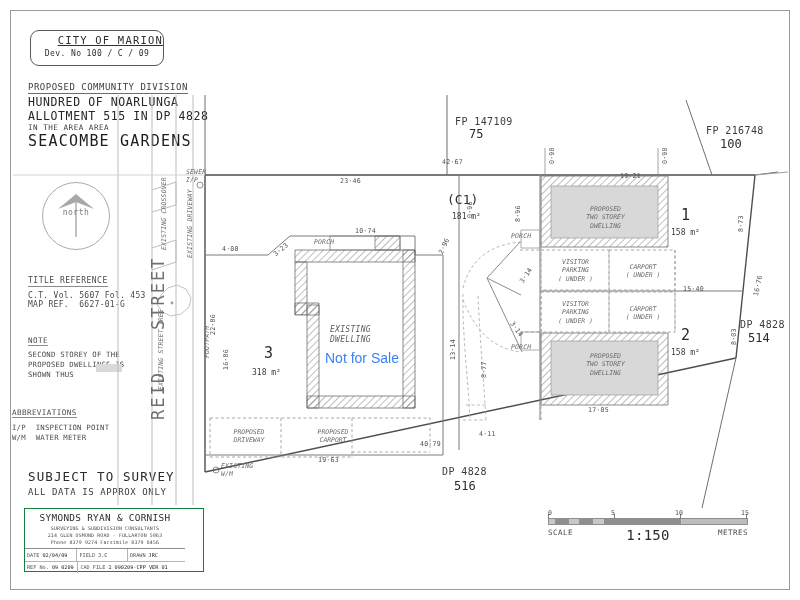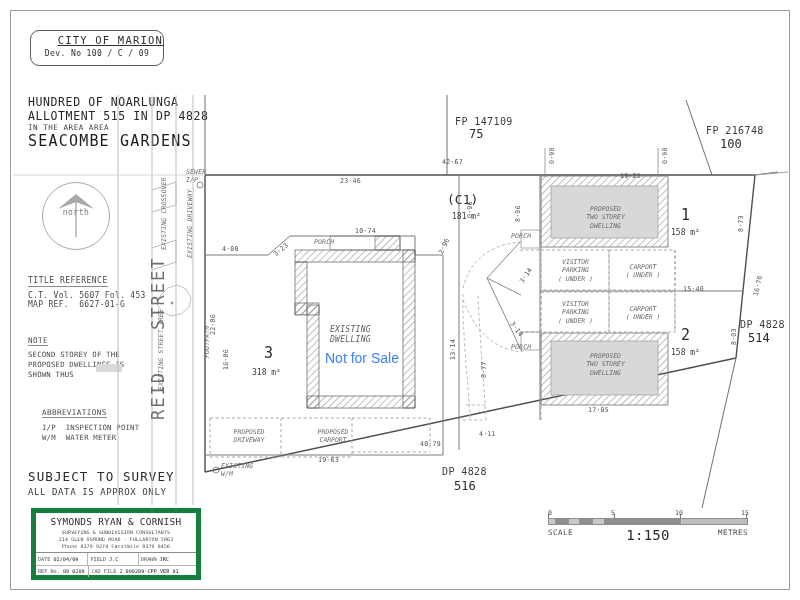--- a/index.html
+++ b/index.html
@@ -29,29 +29,29 @@
 
   
   #titleref{left:28px;top:268px;}
   #titleref .h{font-size:8px;letter-spacing:.5px;border-bottom:1px solid #8a8a8a;display:inline-block;padding-bottom:1px;}
   #titleref .v{font-size:8px;margin-top:4px;letter-spacing:.3px;}
   #mapref{left:28px;top:300px;font-size:8px;letter-spacing:.3px;}
   #note{left:28px;top:328px;}
   #note .h{font-size:7.6px;letter-spacing:.4px;border-bottom:1px solid #8a8a8a;display:inline-block;}
   #note .v{font-size:7.3px;margin-top:3px;letter-spacing:.2px;line-height:1.35;}
   #noteswatch{left:96px;top:364px;width:26px;height:8px;background:#d9d9d9;}
-  #abbrev{left:42px;top:400px;}
+  #abbrev{left:12px;top:400px;}
   #abbrev .h{font-size:7.6px;letter-spacing:.4px;border-bottom:1px solid #8a8a8a;display:inline-block;}
   #abbrev table{border-collapse:collapse;margin-top:4px;font-size:7.3px;letter-spacing:.2px;}
   #abbrev td{padding:0 10px 1px 0;}
   #subject{left:28px;top:470px;font-size:12.5px;letter-spacing:1.1px;color:#2b2b2b;}
   #subject2{left:28px;top:487px;font-size:9px;letter-spacing:.6px;color:#3a3a3a;}
 
   
-  #tblock{left:31px;top:508px;width:160px;height:62px;border:5px solid #15803d;}
+  #tblock{left:24px;top:508px;width:160px;height:62px;border:1px solid #15803d;padding-left:18px;}
   #tb-name{position:absolute;left:0;top:3px;width:160px;text-align:center;font-size:9.4px;letter-spacing:.3px;color:#2b2b2b;}
   #tb-s1{position:absolute;left:0;top:16px;width:160px;text-align:center;font-size:4.9px;letter-spacing:.15px;color:#4a4a4a;}
   #tb-s2{position:absolute;left:0;top:23px;width:160px;text-align:center;font-size:4.9px;letter-spacing:.15px;color:#4a4a4a;}
   #tb-s3{position:absolute;left:0;top:30px;width:160px;text-align:center;font-size:4.9px;letter-spacing:.15px;color:#4a4a4a;}
   #tb-grid{position:absolute;left:0;top:39px;width:160px;height:23px;border-top:1px solid #8d8d8d;}
   #tb-grid .row{display:flex;height:11.5px;border-bottom:1px solid #b5b5b5;}
   #tb-grid .row:last-child{border-bottom:none;}
   #tb-grid .c{border-right:1px solid #b5b5b5;font-size:5.2px;padding:2.5px 0 0 2px;white-space:nowrap;overflow:hidden;}
   #tb-grid .c:last-child{border-right:none;}
   #tb-grid .k{color:#555;}
@@ -84,20 +84,21 @@
 <body>
 
 <div id="page">
   <div id="border" class="abs"></div>
 
   <div id="devbox" class="abs">
     <div class="l1">CITY OF MARION</div>
     <div class="l2">Dev. No 100 / C        / 09</div>
   </div>
 
+  <div id="hdr1" class="abs txt">PROPOSED COMMUNITY DIVISION</div>
   <div id="hdr2" class="abs txt">HUNDRED OF NOARLUNGA</div>
   <div id="hdr3" class="abs txt">ALLOTMENT 515 IN DP 4828</div>
   <div id="hdr4" class="abs txt">IN THE AREA AREA</div>
   <div id="hdr5" class="abs txt">SEACOMBE GARDENS</div>
 
   <div id="north" class="abs">
     <svg width="66" height="66" viewBox="0 0 66 66">
       <line x1="33" y1="12" x2="33" y2="54" stroke="#9a9a9a" stroke-width="1.2"></line>
       <path d="M15 26 L33 11 L51 26 L33 19 Z" fill="#a8a8a8"></path>
     </svg>

